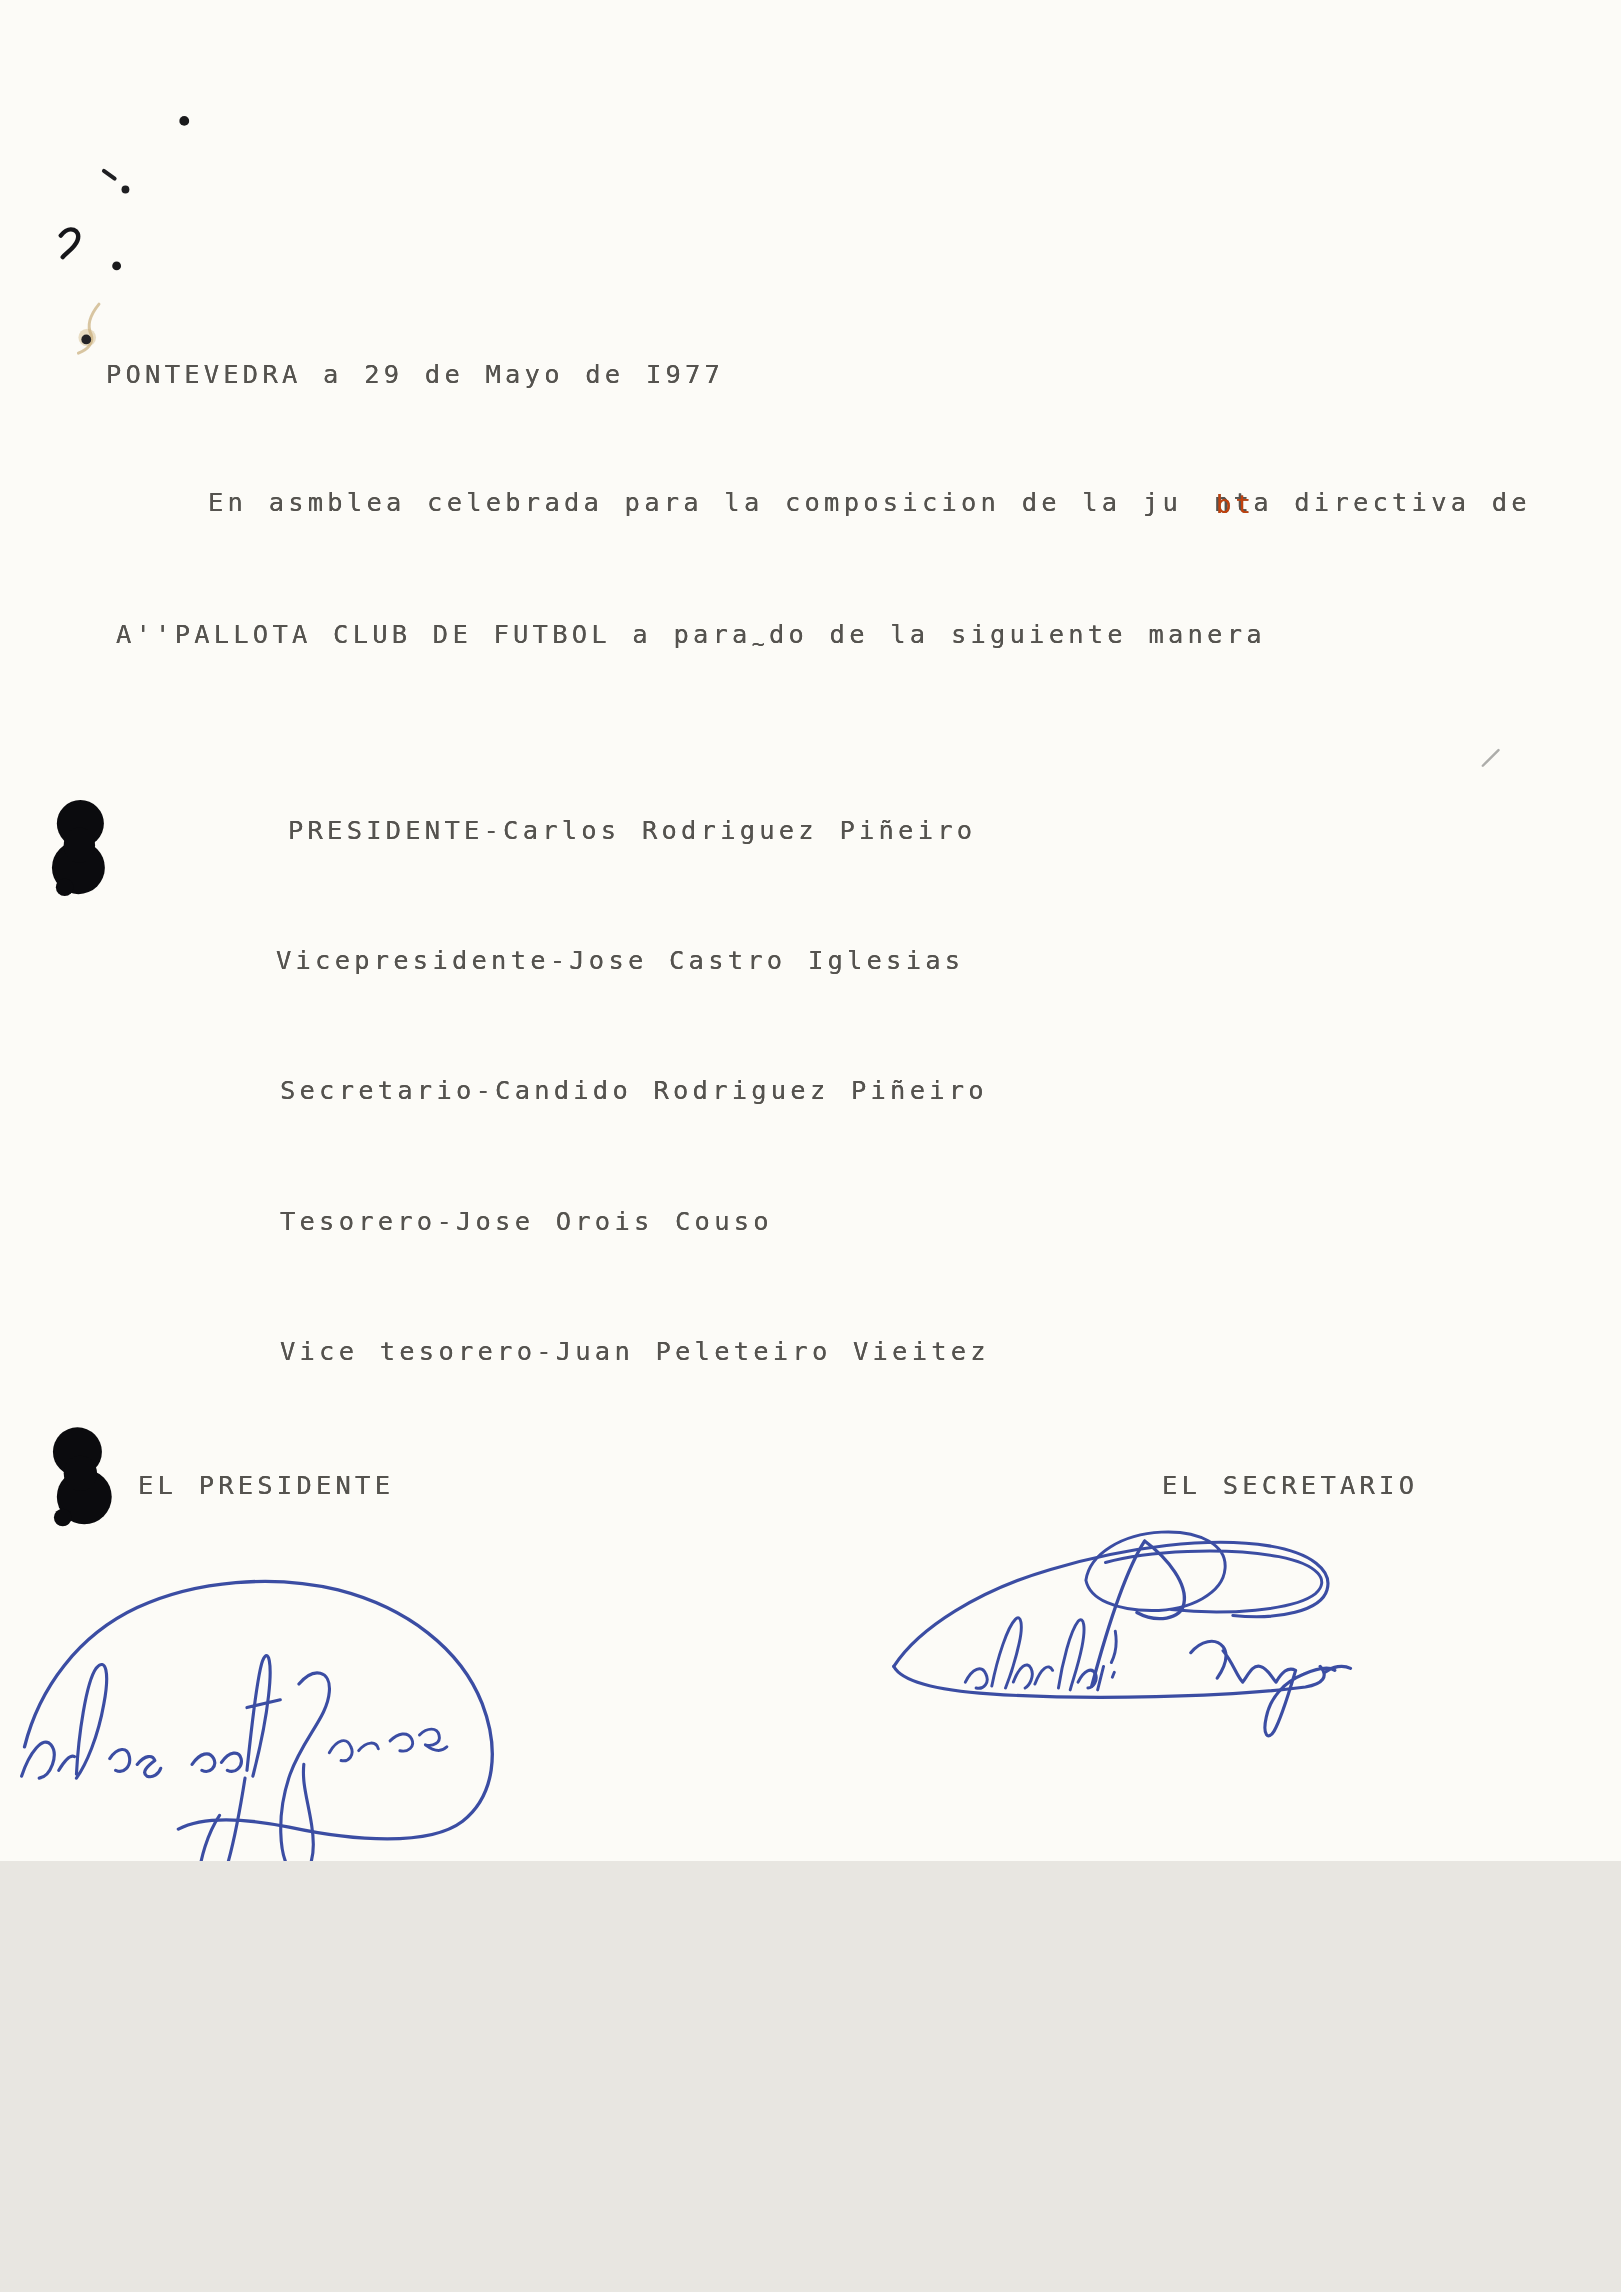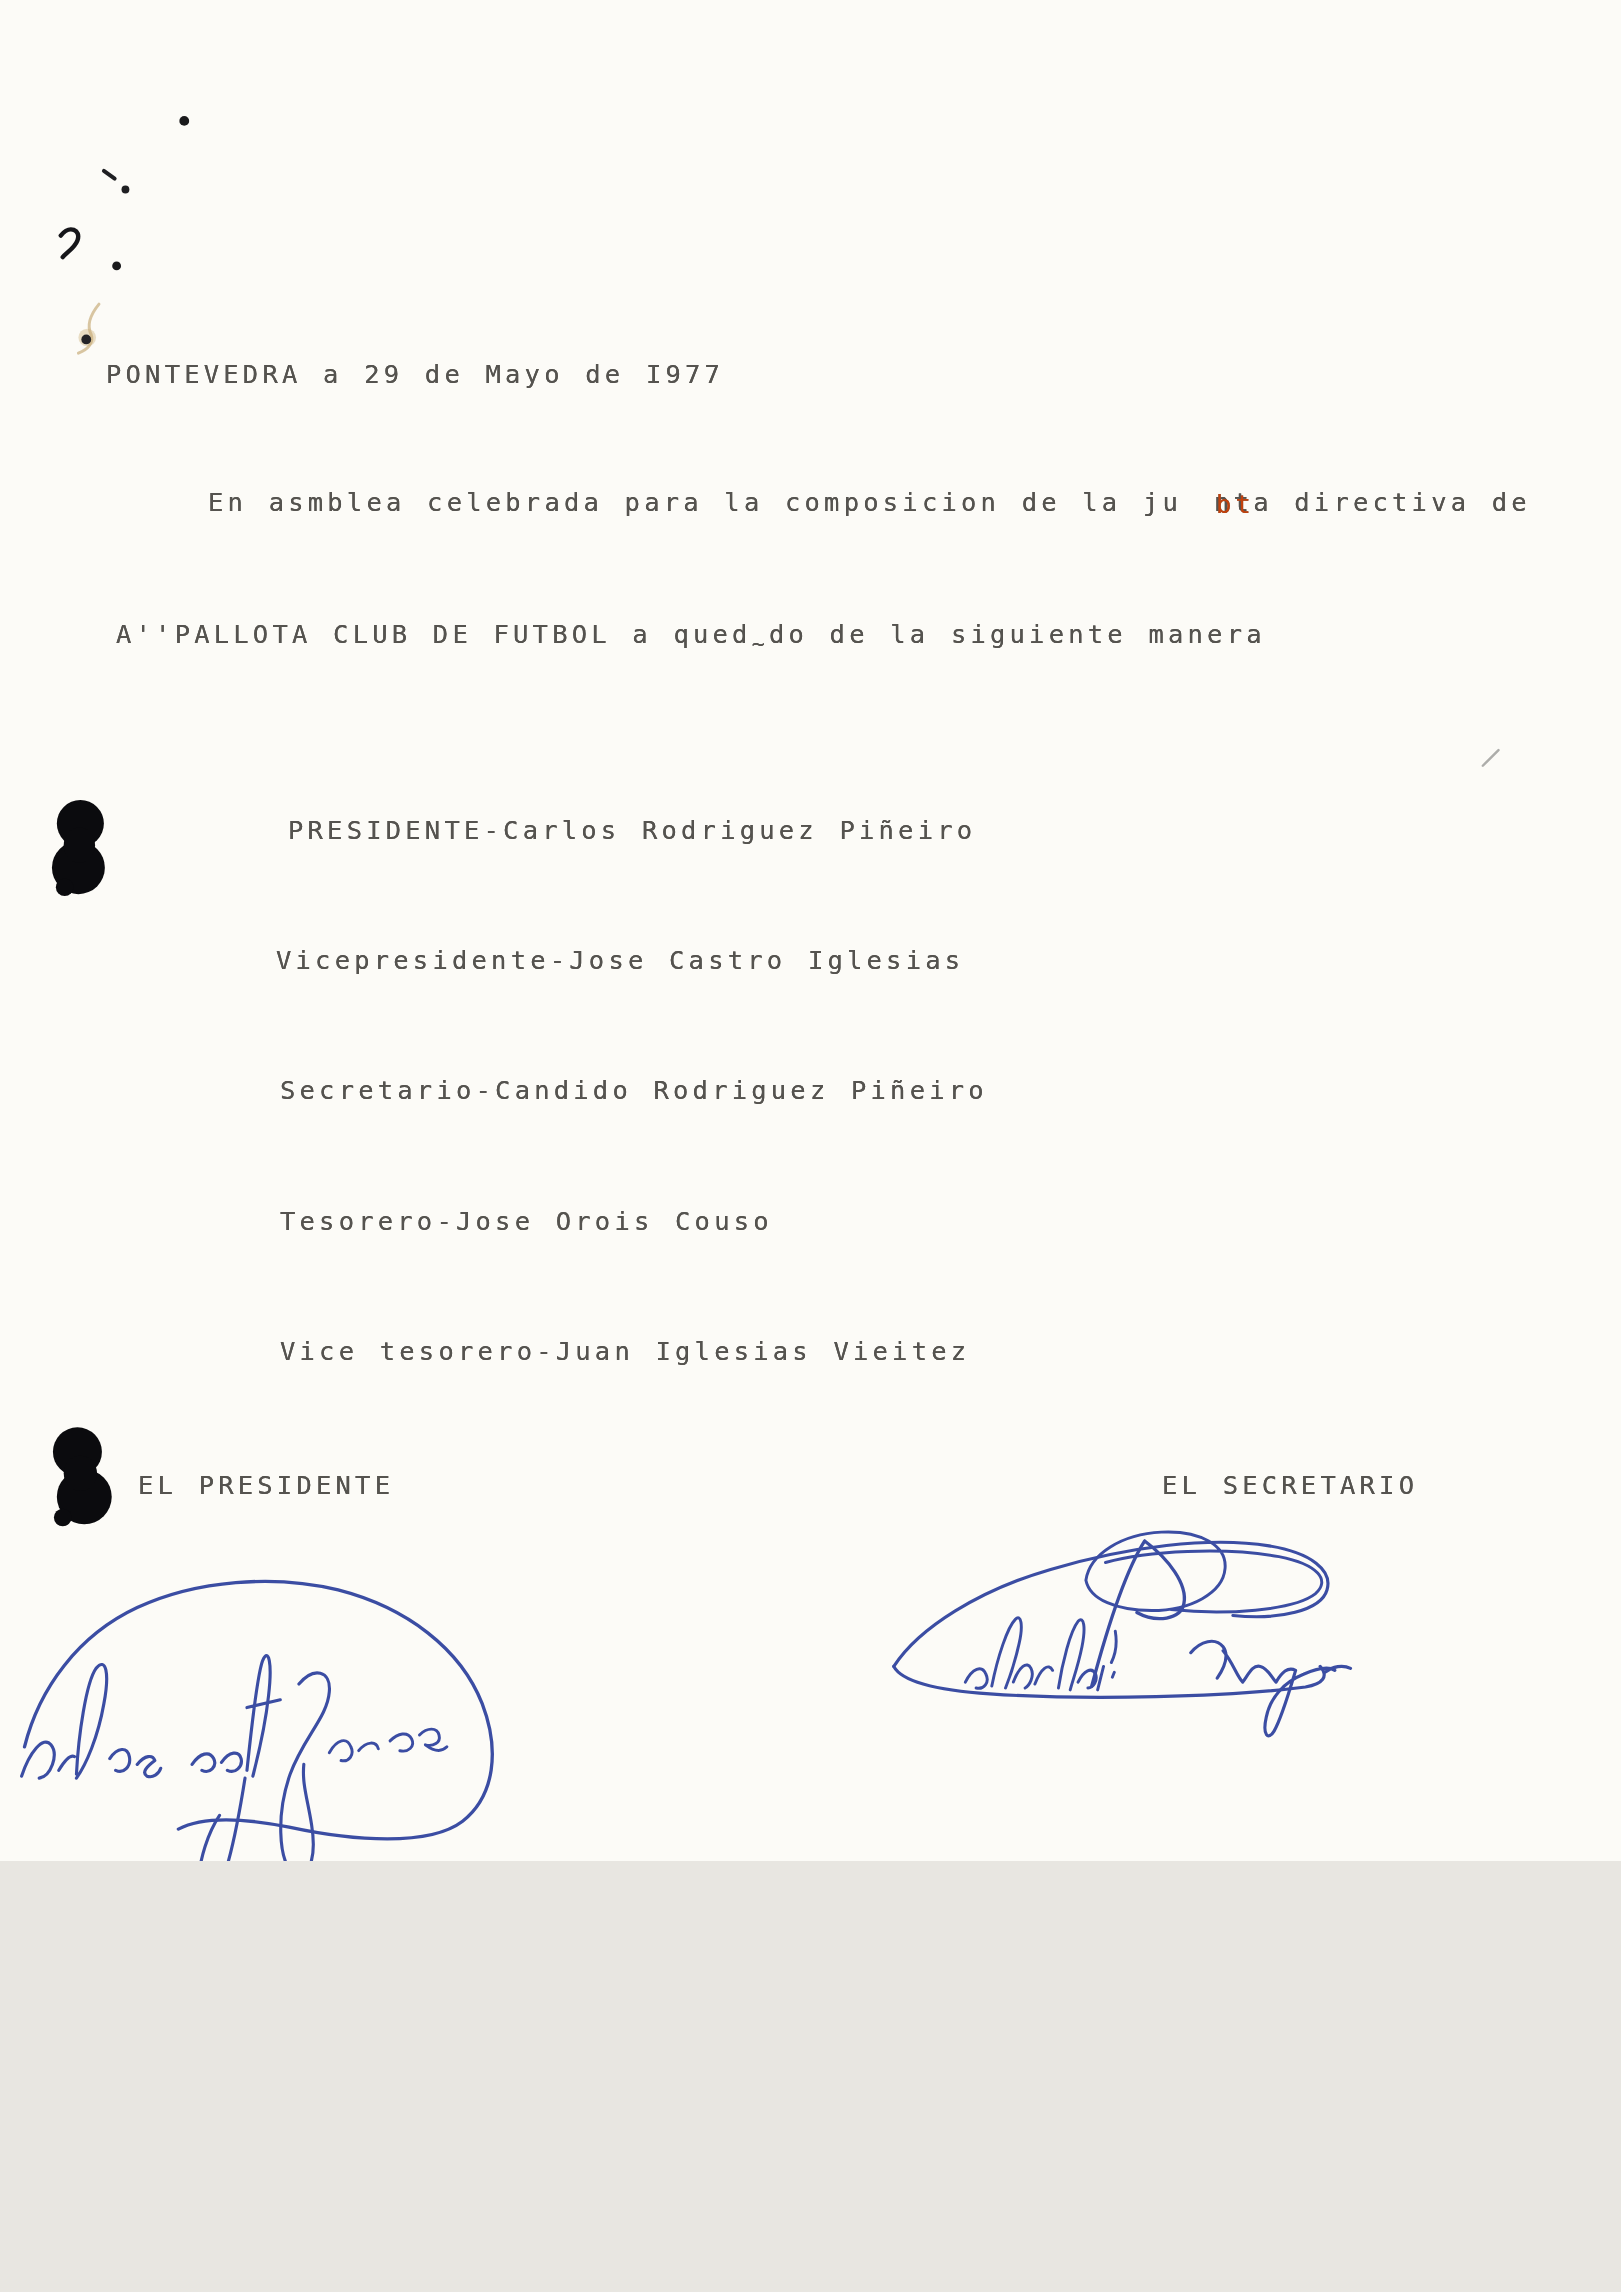--- a/index.html
+++ b/index.html
@@ -30,27 +30,27 @@
 </style>
 </head>
 <body>
 
 <div class="page">
 
   <div class="tw" style="left:106px;top:359px;">PONTEVEDRA a 29 de Mayo de I977</div>
 
   <div class="tw" style="left:208px;top:487px;"><span>En asmblea celebrada para la composicion de la ju</span><span class="ov-wrap"><span class="ov-base">nt</span><span class="ov-over">bt</span></span><span>a directiva de</span></div>
 
-  <div class="tw" style="left:116px;top:619px;"><span>A''PALLOTA CLUB DE FUTBOL a qued</span><span class="low">~</span><span>do de la siguiente manera</span></div>
+  <div class="tw" style="left:116px;top:619px;"><span>A''PALLOTA CLUB DE FUTBOL a para</span><span class="low">~</span><span>do de la siguiente manera</span></div>
 
   <div class="tw" style="left:288px;top:815px;">PRESIDENTE-Carlos Rodriguez Piñeiro</div>
   <div class="tw" style="left:276px;top:945px;">Vicepresidente-Jose Castro Iglesias</div>
   <div class="tw" style="left:280px;top:1075px;">Secretario-Candido Rodriguez Piñeiro</div>
   <div class="tw" style="left:280px;top:1206px;">Tesorero-Jose Orois Couso</div>
-  <div class="tw" style="left:280px;top:1336px;">Vice tesorero-Juan Iglesias Vieitez</div>
+  <div class="tw" style="left:280px;top:1336px;">Vice tesorero-Juan Peleteiro Vieitez</div>
 
   <div class="tw" style="left:138px;top:1470px;">EL PRESIDENTE</div>
   <div class="tw" style="left:1162px;top:1470px;">EL SECRETARIO</div>
 
   <svg class="ink" width="1621" height="2293" viewBox="0 0 1654 2339" aria-hidden="true">
 
     <g>
       <circle cx="188" cy="123" r="5" fill="#1a1a1c"></circle>
       <path d="M 106 174 l 11 8" stroke="#1f1f22" stroke-width="4" stroke-linecap="round" fill="none"></path>
       <circle cx="128" cy="193" r="4" fill="#1f1f22"></circle>

